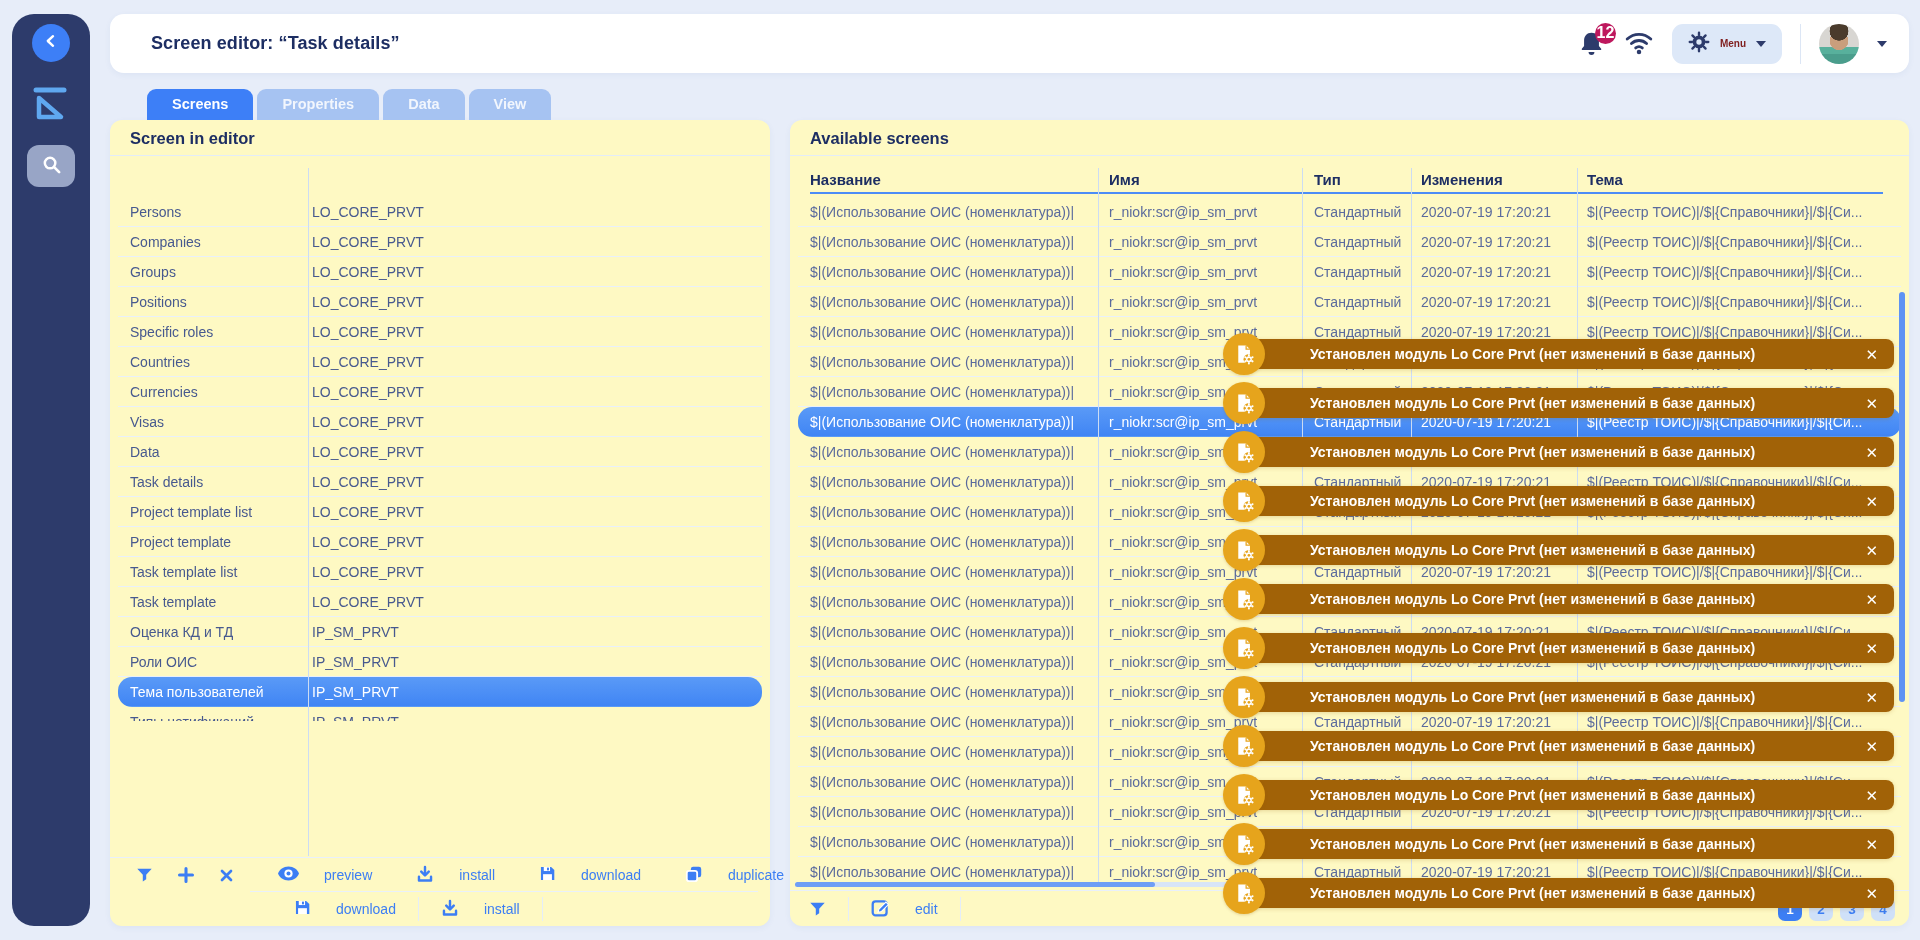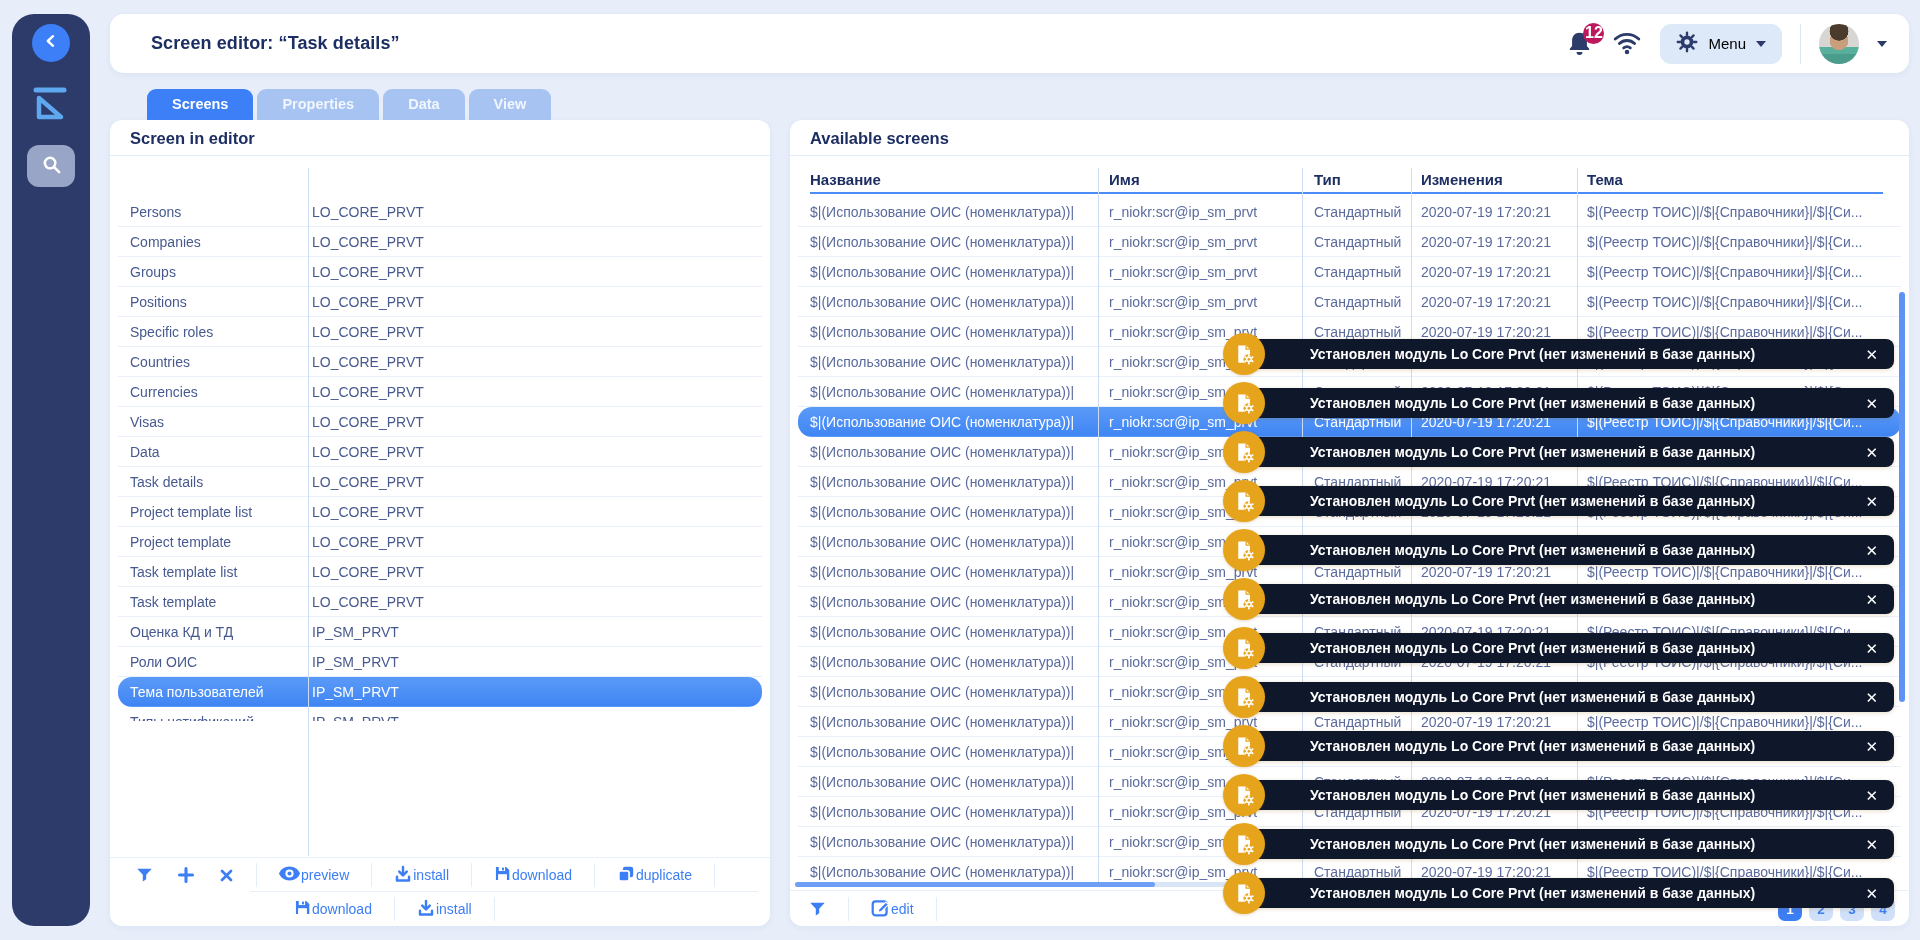--- a/index.html
+++ b/index.html
@@ -22,38 +22,38 @@
   #header-card{position:absolute;left:110px;top:14px;width:1799px;height:59px;background:#fff;
     border-radius:14px;box-shadow:0 2px 6px rgba(45,80,160,.06);z-index:3;}
   #page-title{position:absolute;left:41px;top:0;height:59px;line-height:59px;
     font-size:18px;font-weight:bold;color:#1d2e63;letter-spacing:.1px;}
   #header-right{position:absolute;right:22px;top:0;height:59px;display:flex;align-items:center;gap:18px;}
   .bell-wrap{position:relative;width:28px;height:28px;cursor:pointer;}
   .badge{position:absolute;top:-7px;right:-10px;min-width:21px;height:21px;border-radius:50%;
     background:#be185d;color:#fff;font-size:16px;font-weight:bold;display:flex;align-items:center;justify-content:center;}
   #menu-btn{height:40px;border-radius:11px;background:#dde8f8;display:flex;align-items:center;
     gap:10px;padding:0 16px;cursor:pointer;}
-  #menu-btn .menu-label{font-size:15px;font-weight:normal;color:#000000;}
+  #menu-btn .menu-label{font-size:10px;font-weight:bold;color:#7f1d1d;}
   .hdr-vdiv{width:1px;height:40px;background:#dce6f5;}
   #avatar{width:40px;height:40px;border-radius:50%;overflow:hidden;cursor:pointer;
     background:
       radial-gradient(circle at 50% 18%, #4a3b2c 0 24%, transparent 25%),
       radial-gradient(circle at 50% 42%, #c99e7c 0 30%, transparent 31%),
       linear-gradient(180deg,#d8d6d2 0 58%, #58b09c 58% 75%, #4a9d8c 75%);}
   .caret{width:0;height:0;border-left:5px solid transparent;border-right:5px solid transparent;
     border-top:6px solid #2d3b6b;}
 
   
   #tabs{position:absolute;left:147px;top:89px;display:flex;gap:4px;z-index:2;}
   .tab{height:31px;line-height:31px;padding:0 25px;border-radius:9px 9px 0 0;
     background:#a6c3f2;color:rgba(255,255,255,.85);font-size:14.5px;font-weight:bold;cursor:pointer;}
   .tab.active{background:#3d7ff7;color:#fff;}
 
   
-  .panel{position:absolute;top:120px;background:#ffffff;border-radius:12px;
+  .panel{position:absolute;top:120px;background:#fef9c3;border-radius:12px;
     box-shadow:0 2px 6px rgba(45,80,160,.06);}
   #editor-panel{left:110px;width:660px;height:806px;}
   #available-panel{left:790px;width:1119px;height:806px;}
   .panel-title{position:absolute;left:20px;top:9px;font-size:16.5px;font-weight:bold;color:#1d2e63;}
   .title-div{position:absolute;left:0;right:0;top:35px;height:1px;background:#e3ecf9;}
 
   .thead{position:absolute;left:8px;right:8px;top:44px;height:30px;display:flex;align-items:center;}
   .thead .cell{font-size:15px;font-weight:bold;color:#1d2e63;}
   .thead-line{position:absolute;bottom:0;height:2px;background:#4c8cf6;left:12px;}
   #editor-panel .thead-line{width:474px;}
@@ -83,38 +83,38 @@
 
   
   .toolbar{position:absolute;left:0;right:0;display:flex;align-items:center;border-top:1px solid #e9f0fb;}
   #editor-toolbar-1{top:737px;height:34px;padding-left:26px;}
   #editor-toolbar-2{top:772px;height:34px;padding-left:162px;border-top:none;}
   #editor-toolbar-div{position:absolute;left:140px;right:12px;top:771px;height:1px;background:#e9f0fb;}
   #available-toolbar{top:770px;height:36px;padding-left:19px;}
   .icon-btn{display:flex;align-items:center;justify-content:center;cursor:pointer;padding:0;}
   .tb-icons{display:flex;align-items:center;gap:24px;margin-right:22px;}
   .tb-sep{width:1px;height:24px;background:#e4edf9;}
-  .tb-btn{display:flex;align-items:center;gap:1px;padding:0 22px;cursor:pointer;
+  .tb-btn{display:flex;align-items:center;gap:25px;padding:0 22px;cursor:pointer;
     color:#3c7ef4;font-size:14px;}
   .pagination{display:flex;gap:7px;margin-left:auto;margin-right:14px;}
   .page-btn{width:24px;height:24px;border-radius:7px;background:#cfe0f8;color:#3c7ef4;
     font-size:13.5px;font-weight:bold;display:flex;align-items:center;justify-content:center;cursor:pointer;}
   .page-btn.active{background:#3c7ef4;color:#fff;}
 
   
   #vscroll{position:absolute;left:1899px;top:292px;width:6px;height:410px;border-radius:3px;
     background:#5f93f3;z-index:6;}
   #hscroll-track{position:absolute;left:795px;top:882px;width:740px;height:5px;border-radius:3px;
     background:#d8e5f7;z-index:6;}
   #hscroll-thumb{position:absolute;left:795px;top:882px;width:360px;height:5px;border-radius:3px;
     background:#6f9ef5;z-index:7;}
 
   
   .toast{position:absolute;left:1223px;width:671px;height:42px;z-index:20;}
-  .toast-bar{position:absolute;left:27px;right:0;top:6px;height:30px;background:#0f172a;
+  .toast-bar{position:absolute;left:27px;right:0;top:6px;height:30px;background:#a16207;
     border-radius:8px;display:flex;align-items:center;box-shadow:0 1px 4px rgba(150,100,0,.22);}
   .toast-text{margin-left:60px;color:#fff;font-size:14px;font-weight:bold;white-space:nowrap;}
   .toast-close{margin-left:auto;margin-right:16px;color:#fff;font-size:15px;cursor:pointer;line-height:1;}
   .toast-badge{position:absolute;left:0;top:0;width:42px;height:42px;border-radius:50%;
     background:#e6a41c;display:flex;align-items:center;justify-content:center;
     box-shadow:0 1px 3px rgba(150,100,0,.25);}
 </style>
 </head>
 <body>
 

